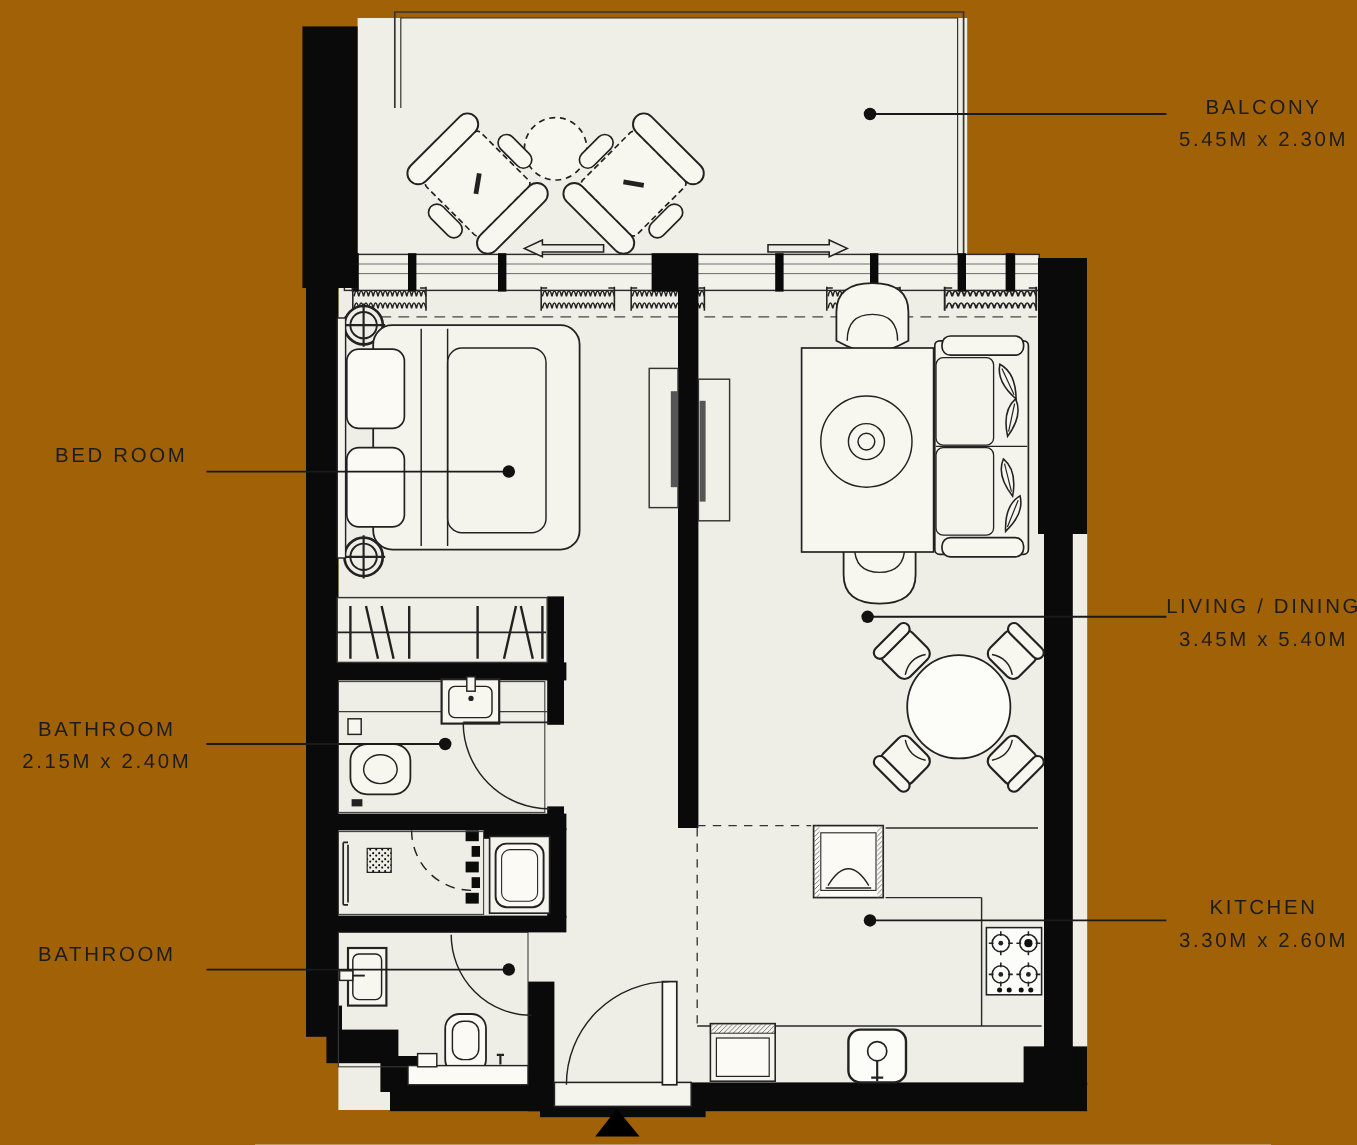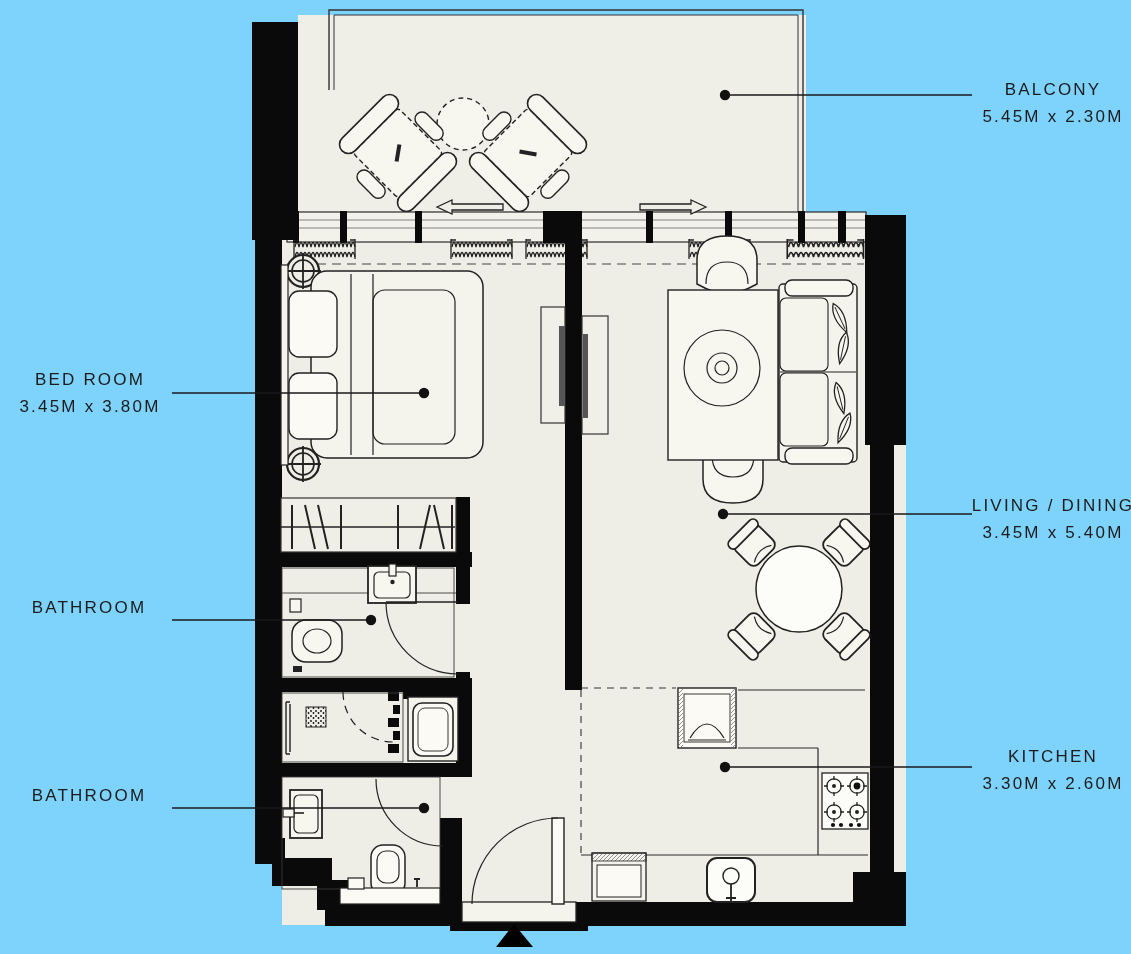--- a/index.html
+++ b/index.html
@@ -1,16 +1,16 @@
 <!DOCTYPE html>
 <html><head>
 <meta charset="utf-8">
 <style>
   html,body{margin:0;padding:0;background:#f2f1e9;}
-  #stage{position:relative;width:1131px;height:954px;background:#7dd3fc;overflow:hidden;
+  #stage{position:relative;width:1131px;height:954px;background:#a16207;overflow:hidden;
          font-family:"Liberation Sans", sans-serif;text-decoration:underline;}
   #plan-svg{position:absolute;left:0;top:0;}
   .room-label{position:absolute;width:170px;text-align:center;font-size:17px;
               letter-spacing:2.2px;color:#1c1c1c;line-height:27px;white-space:nowrap;}
   .room-name,.room-dims{display:block;}
 </style>
 </head>
 <body>
 
 <div id="stage">
@@ -335,30 +335,30 @@
         <circle cx="371" cy="620" r="5.2"></circle>
     <circle cx="424" cy="808" r="5.2"></circle>
         <circle cx="725" cy="767" r="5.2"></circle>
   </g>
 </svg>
 
   <div class="room-label" style="left:968px;top:76px">
     <span class="room-name">BALCONY</span>
     <span class="room-dims">5.45M x 2.30M</span>
   </div>
-  <div class="room-label" style="left:5px;top:366px">
+  <div class="room-label" style="left:16px;top:366px">
     <span class="room-name">BED ROOM</span>
-    <span class="room-dims">3.45M x 3.80M</span>
   </div>
   <div class="room-label" style="left:968px;top:492px">
     <span class="room-name">LIVING / DINING</span>
     <span class="room-dims">3.45M x 5.40M</span>
   </div>
   <div class="room-label" style="left:4px;top:594px">
     <span class="room-name">BATHROOM</span>
+    <span class="room-dims">2.15M x 2.40M</span>
   </div>
   <div class="room-label" style="left:4px;top:782px">
     <span class="room-name">BATHROOM</span>
   </div>
   <div class="room-label" style="left:968px;top:743px">
     <span class="room-name">KITCHEN</span>
     <span class="room-dims">3.30M x 2.60M</span>
   </div>
 </div>
 

